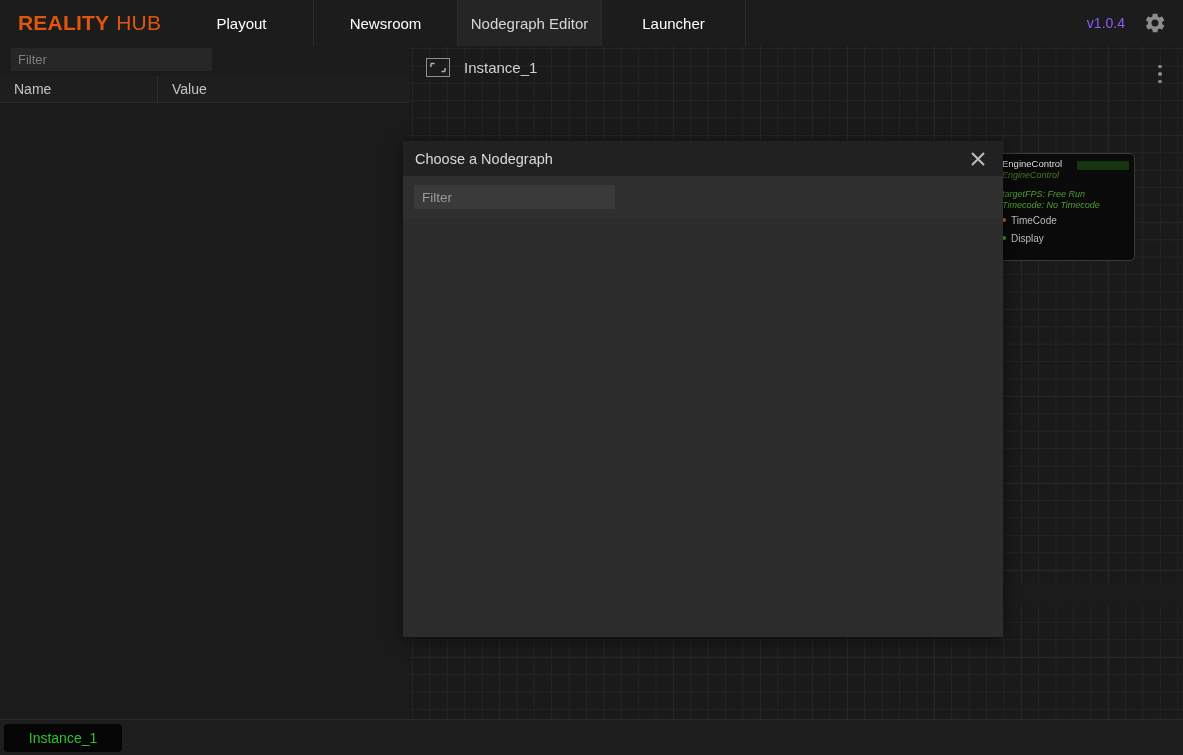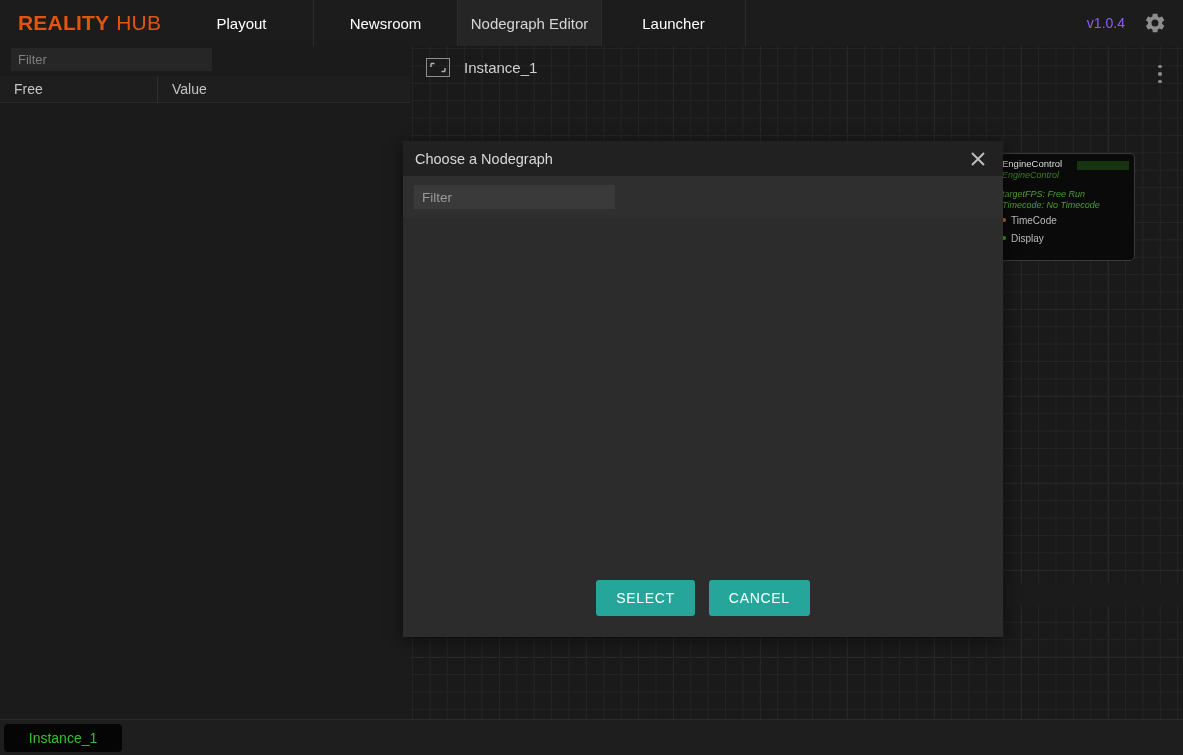--- a/index.html
+++ b/index.html
@@ -352,21 +352,21 @@
   </div>
 
   <div class="leftpanel">
 
 
     <div class="filterbox">
       <span>Filter</span>
     </div>
 
     <div class="table-head">
-      <div class="th name">Free</div>
+      <div class="th name">Name</div>
       <div class="th value">Value</div>
     </div>
 
     <div class="table-body"></div>
   </div>
 
   <div class="canvas">
 
     <div class="graph-title">
       <span class="frame-icon">
@@ -419,24 +419,20 @@
 
     <div class="modal-body">
       <div class="modal-filterwrap">
         <div class="modal-filter">
           <span>Filter</span>
         </div>
       </div>
 
     </div>
 
-    <div class="modal-footer">
-      <button class="btn">SELECT</button>
-      <button class="btn">CANCEL</button>
-    </div>
   </div>
 
   <div class="bottombar">
     <div class="inst-chip">
       <span>Instance_1</span>
     </div>
   </div>
 
 </div>
 

